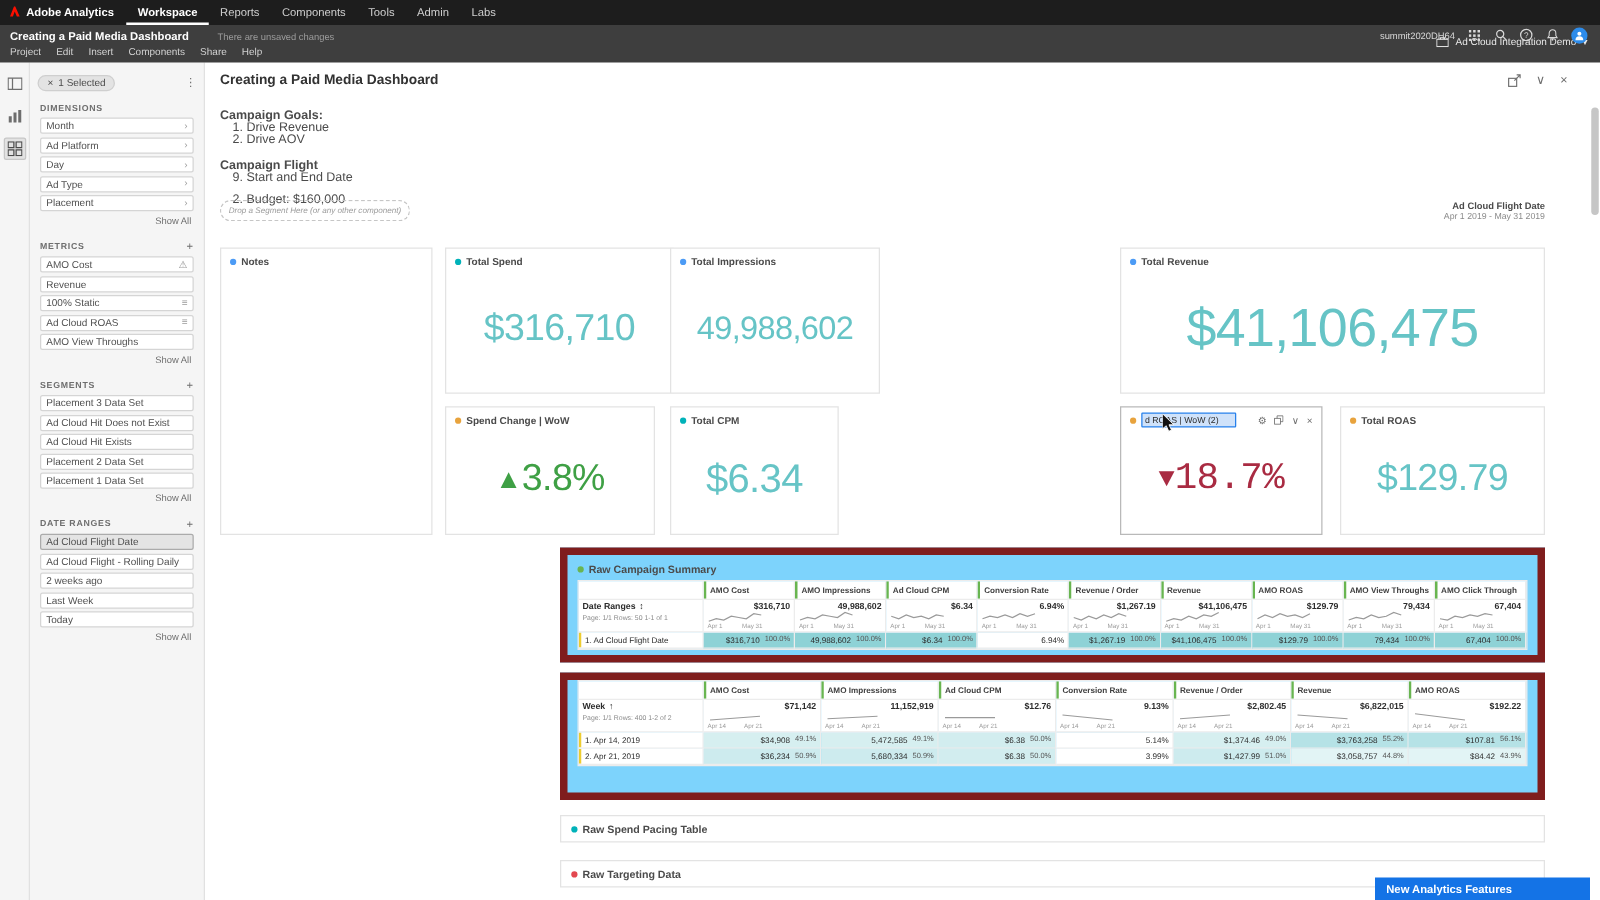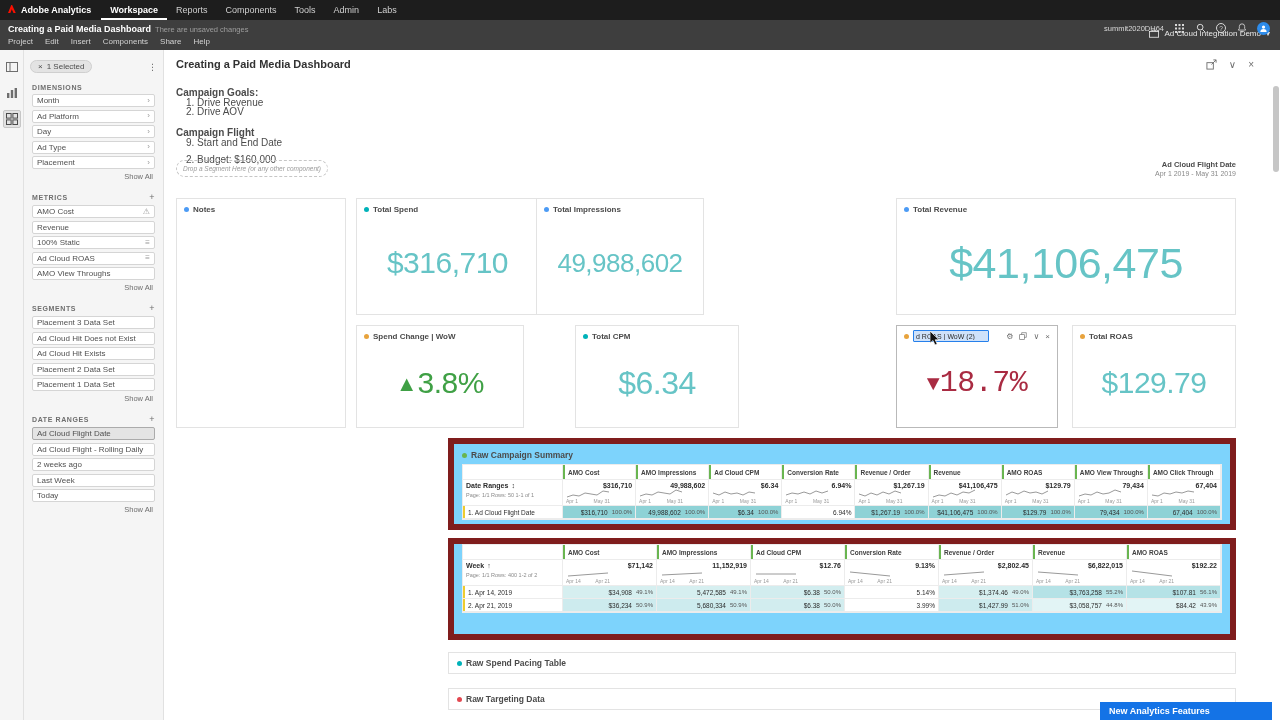--- a/index.html
+++ b/index.html
@@ -14,21 +14,21 @@
   .tn-right { margin-left:auto; display:flex; align-items:center; gap:10px; padding-right:10px;margin-top:36px; }
   .tn-code { font-size:7.5px; color:#d8d8d8; }
   .tn-ico { width:11px; height:11px; display:inline-flex; align-items:center; justify-content:center; }
   .help-circ { width:10px; height:10px; border:1px solid #d8d8d8; border-radius:50%; font-size:6.5px; display:flex; align-items:center; justify-content:center; color:#d8d8d8; }
   .avatar { width:13px; height:13px; border-radius:50%; background:#2d8ceb; display:flex; align-items:center; justify-content:center; }
 
   
   .projbar { position:absolute; top:20px; left:0; width:1280px; height:30px; background:#3e3e3e; color:#fff; z-index:29; }
   .pb-row1 { display:flex; align-items:center; padding:4px 8px 0 8px; }
   .pb-title { font-size:9px; font-weight:bold; }
-  .pb-note { font-size:7.5px; color:#9d9d9d; margin-left:4px; }
+  .pb-note { font-size:7.5px; color:#9d9d9d; margin-left:23px; }
   .pb-row2 { display:flex; gap:12px; padding:3px 8px 0 8px; font-size:8px; color:#d2d2d2; }
   .pb-right { position:absolute; right:10px; top:9px; display:flex; align-items:center; gap:5px; font-size:8px; color:#e8e8e8; }
 
   
   .iconstrip { position:absolute; top:50px; left:0; bottom:0; width:24px; background:#f5f5f5; border-right:1px solid #e1e1e1; display:flex; flex-direction:column; align-items:center; padding-top:8px; gap:8px; z-index:20; }
   .strip-btn { width:18px; height:18px; display:flex; align-items:center; justify-content:center; border-radius:2px; }
   .strip-btn.active { background:#e2e2e2; border:1px solid #c6c6c6; }
 
   
   .rail { position:absolute; top:50px; left:24px; bottom:0; width:140px; background:#f5f5f5; border-right:1px solid #e1e1e1; font-size:8.5px; color:#4b4b4b; z-index:20; }
@@ -360,21 +360,21 @@
   </div>
 
   <div class="card" style="left:192px; top:275px; width:168px; height:103px;">
     <div class="cardhead">
         <span class="dot" style="background-color: rgb(232, 163, 61);"></span>
         <span>Spend Change | WoW</span>
       </div>
     <div class="cardval" style="font-size: 30px; color: rgb(63, 160, 69);"><span class="tri">▲</span><span>3.8%</span></div>
   </div>
 
-  <div class="card" style="left:372px; top:275px; width:164px; height:103px;margin-left:39px;">
+  <div class="card" style="left:372px; top:275px; width:135px; height:103px;">
     <div class="cardhead">
         <span class="dot" style="background-color: rgb(0, 178, 185);"></span>
         <span>Total CPM</span>
       </div>
     <div class="cardval" style="font-size: 32px; color: rgb(102, 196, 198);">$6.34</div>
   </div>
 
   <div class="card" style="left:732px; top:275px; width:162px; height:103px; border-color:#b9b9b9;">
     <div class="cardhead" style="padding-top:4px;">
       <span class="dot" style="background-color: rgb(232, 163, 61);"></span>

